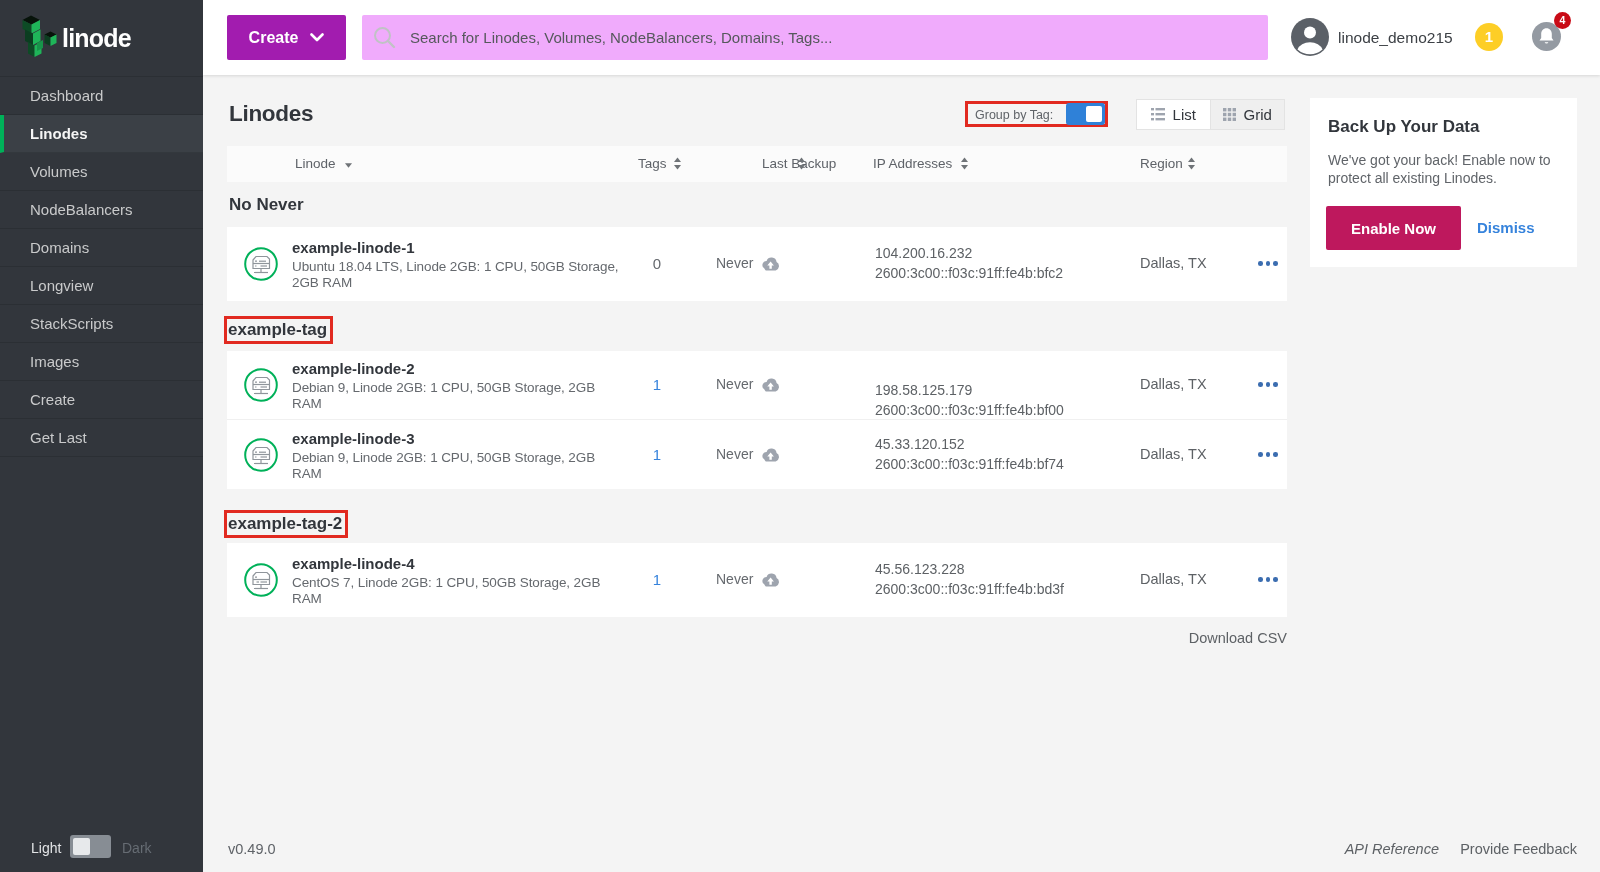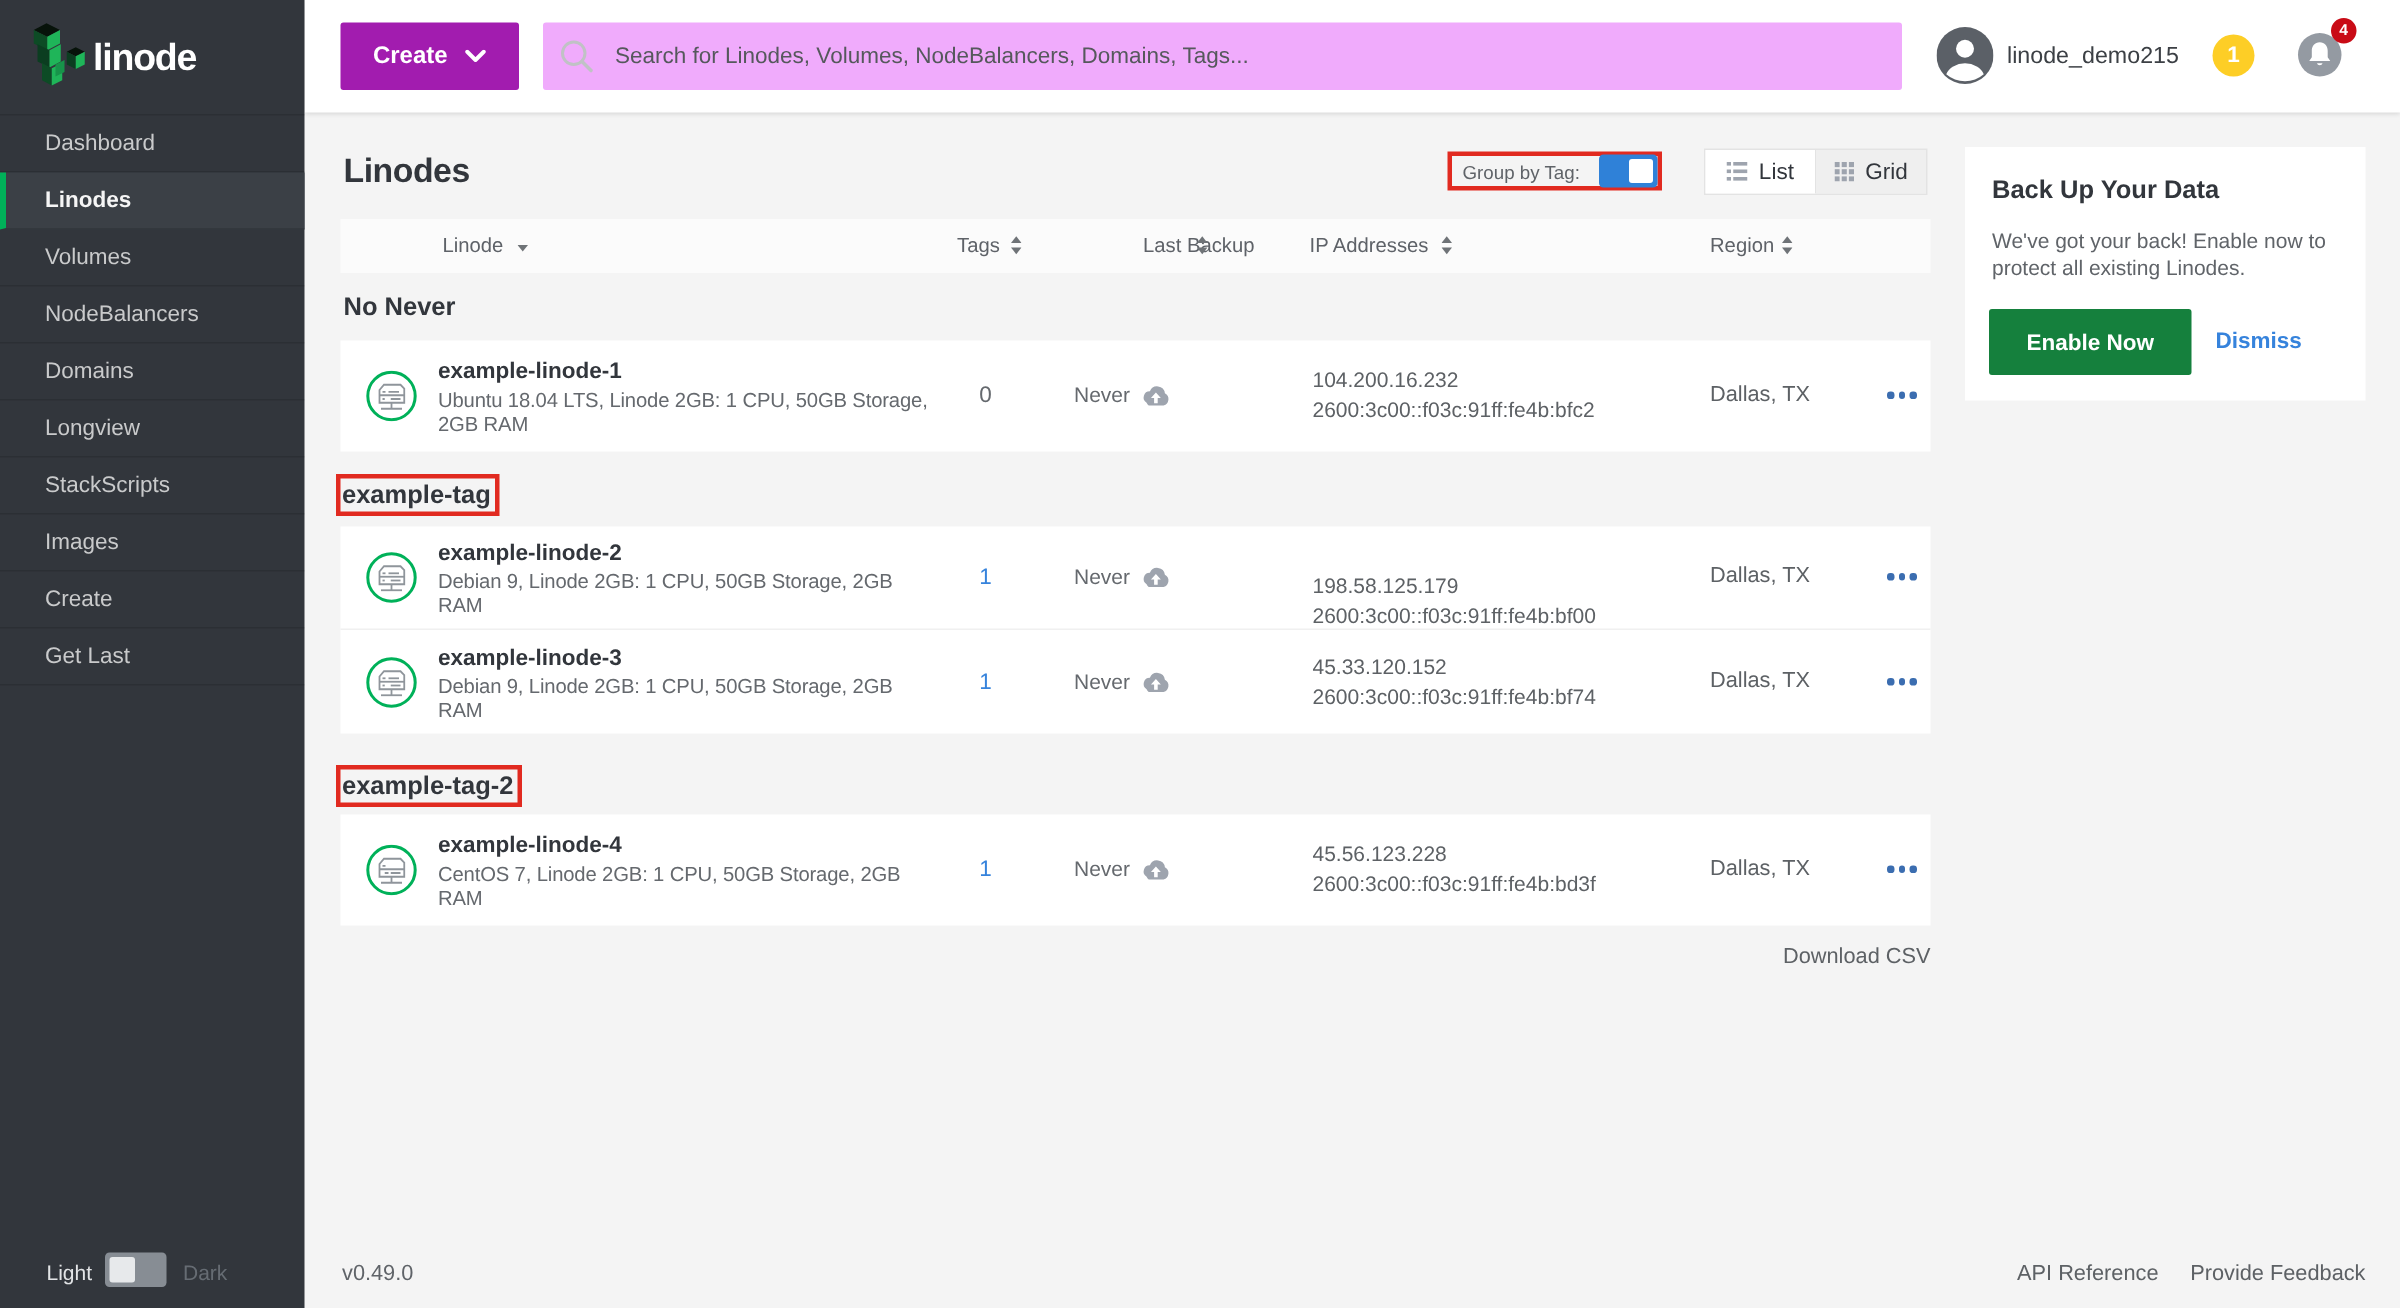--- a/index.html
+++ b/index.html
@@ -64,25 +64,25 @@
 .ips { position:absolute; left:648px; font-size:14px; color:#5d6165; line-height:19.5px; }
 .region { position:absolute; left:913px; font-size:14.5px; color:#5d6165; }
 .dots { position:absolute; left:1031px; display:flex; gap:3px; }
 .dots i { width:4.5px; height:4.5px; border-radius:50%; background:#3b6db0; }
 
 #dlcsv { position:absolute; left:970px; top:555px; width:114px; text-align:right; font-size:14.5px; color:#5d6165; }
 
 #backup { position:absolute; left:1107px; top:23px; width:267px; height:169px; background:#ffffff; }
 #backup h2 { position:absolute; left:18px; top:19px; font-size:17px; font-weight:700; color:#32363c; }
 #backup .body { position:absolute; left:18px; top:53px; font-size:14px; color:#606469; line-height:18px; }
-#enablebtn { position:absolute; left:16px; top:108px; width:135px; height:44px; background:#15803d; border-radius:2px; color:#fff; font-size:15px; font-weight:700; display:flex; align-items:center; justify-content:center; }
+#enablebtn { position:absolute; left:16px; top:108px; width:135px; height:44px; background:#be185d; border-radius:2px; color:#fff; font-size:15px; font-weight:700; display:flex; align-items:center; justify-content:center; }
 #dismiss { position:absolute; left:167px; top:121px; font-size:15px; font-weight:700; color:#3683dc; }
 
 #ver { position:absolute; left:25px; top:766px; font-size:14.5px; color:#5f6368; }
-#apiref { position:absolute; right:161px; top:766px; font-size:14.5px; color:#5d6165; }
+#apiref { position:absolute; right:161px; top:766px; font-size:14.5px; color:#5d6165;font-style:italic; }
 #feedback { position:absolute; right:23px; top:766px; font-size:14.5px; color:#5d6165; }
 </style>
 </head>
 <body>
 
 <div id="sidebar">
   <div id="logo">
     <svg width="125" height="48" viewBox="0 0 125 48">
 
       <g>

